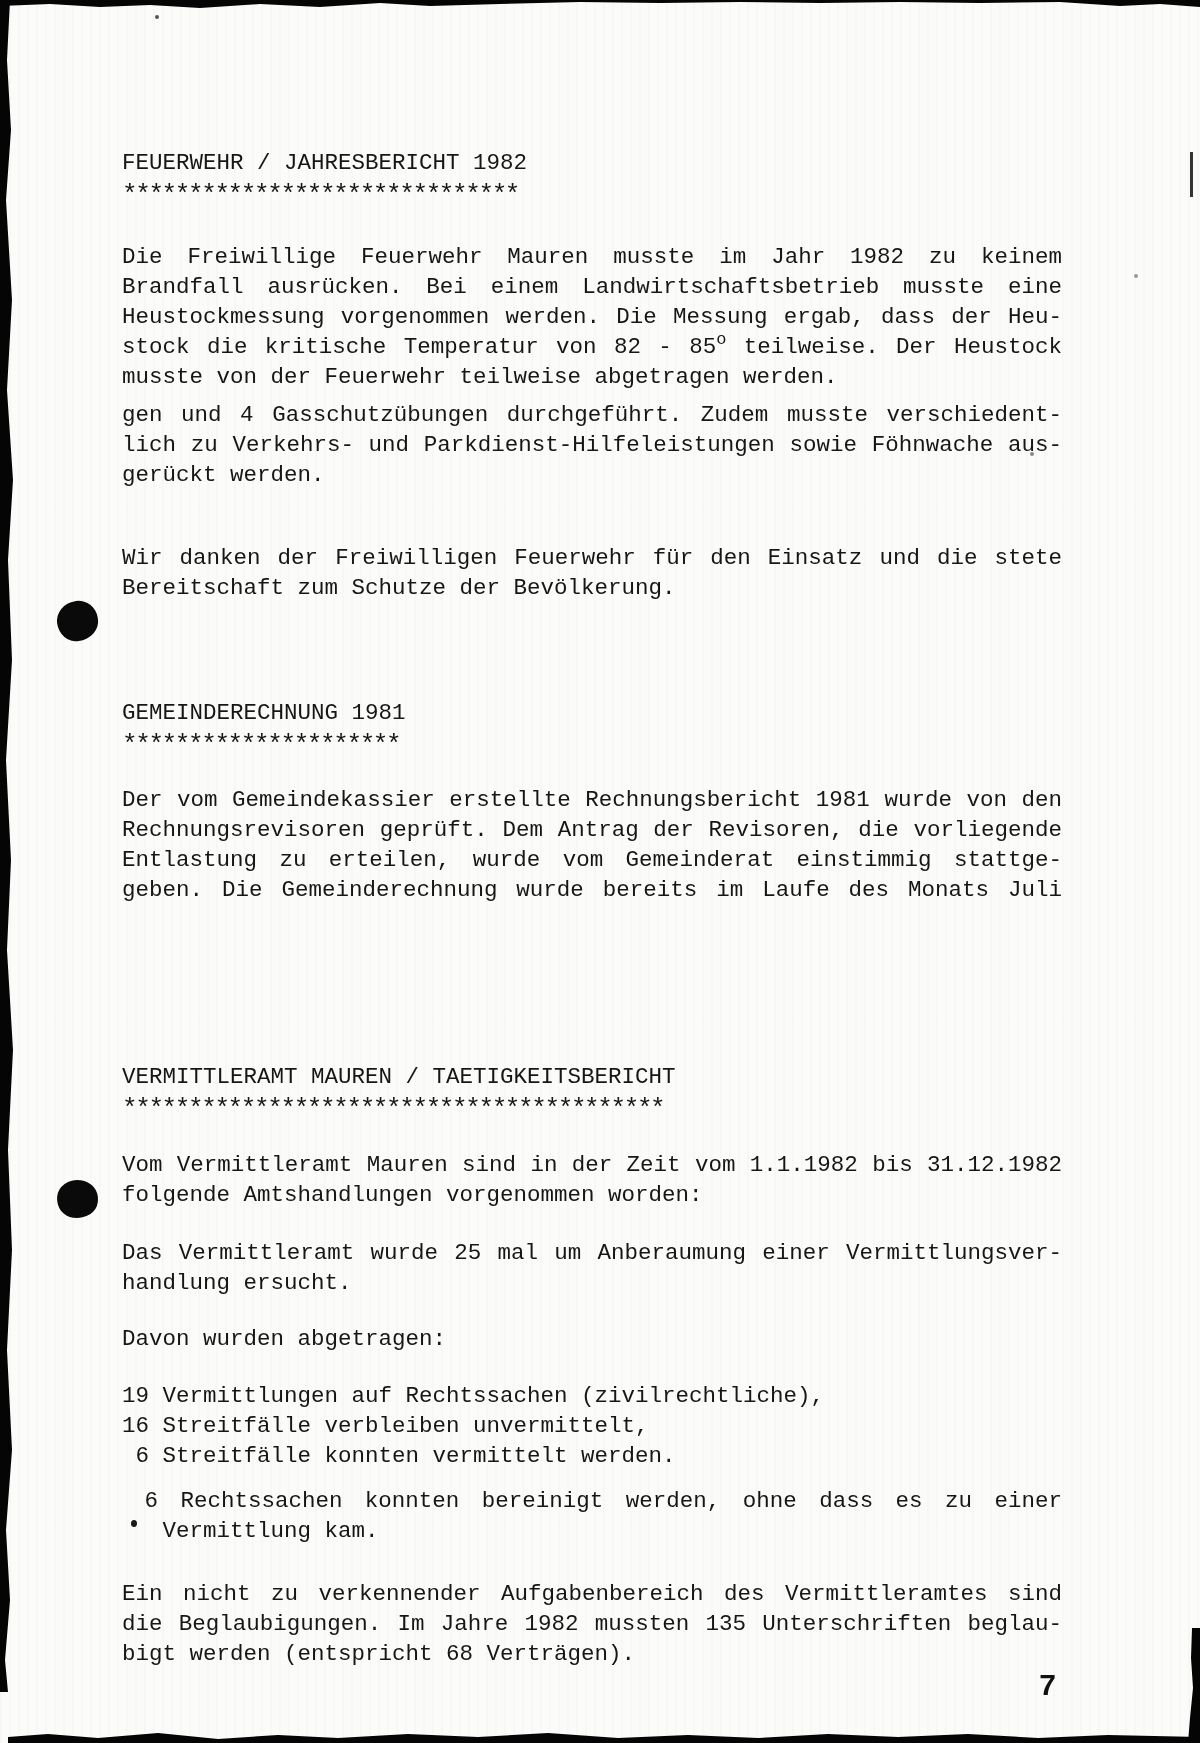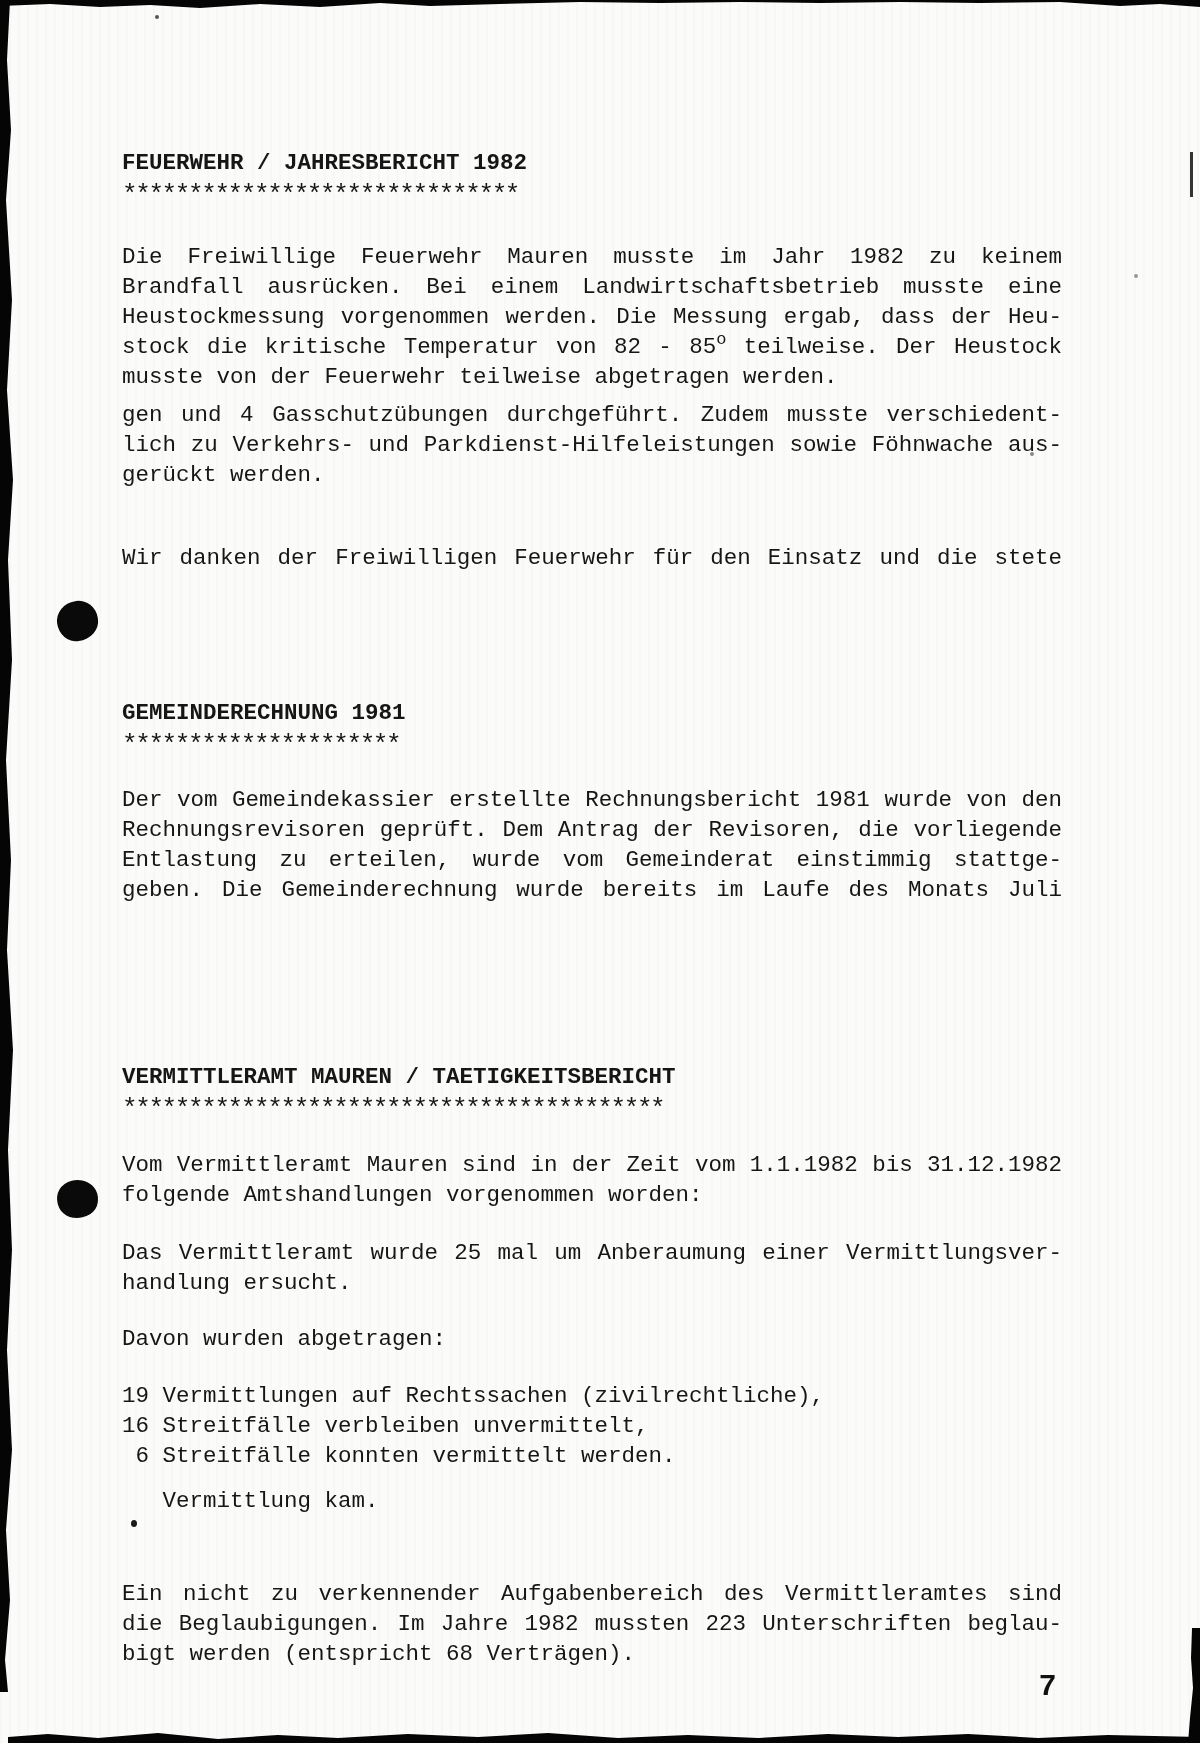--- a/index.html
+++ b/index.html
@@ -13,21 +13,21 @@
     color:#161616;
   }
   .tblock{position:absolute;left:122px;width:940px;}
   .ln{
     height:30px;line-height:30px;
     font-size:22.5px;
     white-space:pre-wrap;
     letter-spacing:0;
   }
   .ln.j{text-align:justify;text-align-last:justify;font-family:Liberation Mono, monospace;}
-  .ln.hd{font-weight:bold;}
+  .ln.hd{font-weight:normal;}
   .ln.stars{font-size:26px;letter-spacing:-2.4px;position:relative;top:2px;}
   .sup{font-size:17px;vertical-align:super;line-height:0;position:relative;top:-1px;}
   .pagenum{
     position:absolute;left:122px;width:934px;top:1668px;
     text-align:right;
     font-family:"Liberation Sans","DejaVu Sans",sans-serif;
     font-weight:bold;font-size:30px;line-height:34px;color:#111;
   }
   
   .edge{position:absolute;background:#050505;}
@@ -76,20 +76,21 @@
   </div>
 
   <div class="tblock" style="top:400px">
     <div class="ln j">gen und 4 Gasschutzübungen durchgeführt. Zudem musste verschiedent-</div>
     <div class="ln j">lich zu Verkehrs- und Parkdienst-Hilfeleistungen sowie Föhnwache aus-</div>
     <div class="ln">gerückt werden.</div>
   </div>
 
   <div class="tblock" style="top:543px">
     <div class="ln j">Wir danken der Freiwilligen Feuerwehr für den Einsatz und die stete</div>
+    <div class="ln">Bereitschaft zum Schutze der Bevölkerung.</div>
   </div>
 
   <div class="tblock" style="top:698px">
     <div class="ln hd">GEMEINDERECHNUNG 1981</div>
     <div class="ln stars">*********************</div>
   </div>
 
   <div class="tblock" style="top:785px">
     <div class="ln j">Der vom Gemeindekassier erstellte Rechnungsbericht 1981 wurde von den</div>
     <div class="ln j">Rechnungsrevisoren geprüft. Dem Antrag der Revisoren, die vorliegende</div>
@@ -116,26 +117,27 @@
     <div class="ln">Davon wurden abgetragen:</div>
   </div>
 
   <div class="tblock" style="top:1381px">
     <div class="ln">19 Vermittlungen auf Rechtssachen (zivilrechtliche),</div>
     <div class="ln">16 Streitfälle verbleiben unvermittelt,</div>
     <div class="ln"> 6 Streitfälle konnten vermittelt werden.</div>
   </div>
 
   <div class="tblock" style="top:1486px">
+    <div class="ln j"> 6 Rechtssachen konnten bereinigt werden, ohne dass es zu einer</div>
     <div class="ln">   Vermittlung kam.</div>
   </div>
 
   <div class="tblock" style="top:1579px">
     <div class="ln j">Ein nicht zu verkennender Aufgabenbereich des Vermittleramtes sind</div>
-    <div class="ln j">die Beglaubigungen. Im Jahre 1982 mussten 223 Unterschriften beglau-</div>
+    <div class="ln j">die Beglaubigungen. Im Jahre 1982 mussten 135 Unterschriften beglau-</div>
     <div class="ln">bigt werden (entspricht 68 Verträgen).</div>
   </div>
 
   <div class="pagenum">7</div>
 
   <div class="edge edge-top"></div>
   <div class="edge edge-left"></div>
   <div class="edge edge-bottom"></div>
   <div class="edge edge-right-bottom"></div>
   <div class="edge-right-mark" style="position:absolute"></div>

